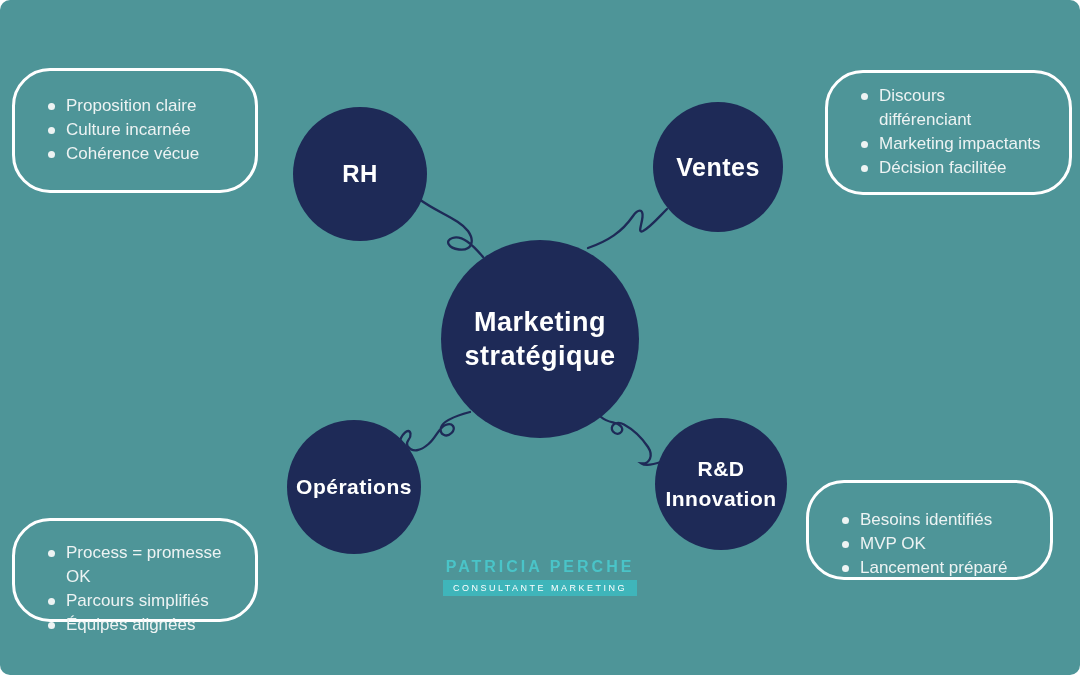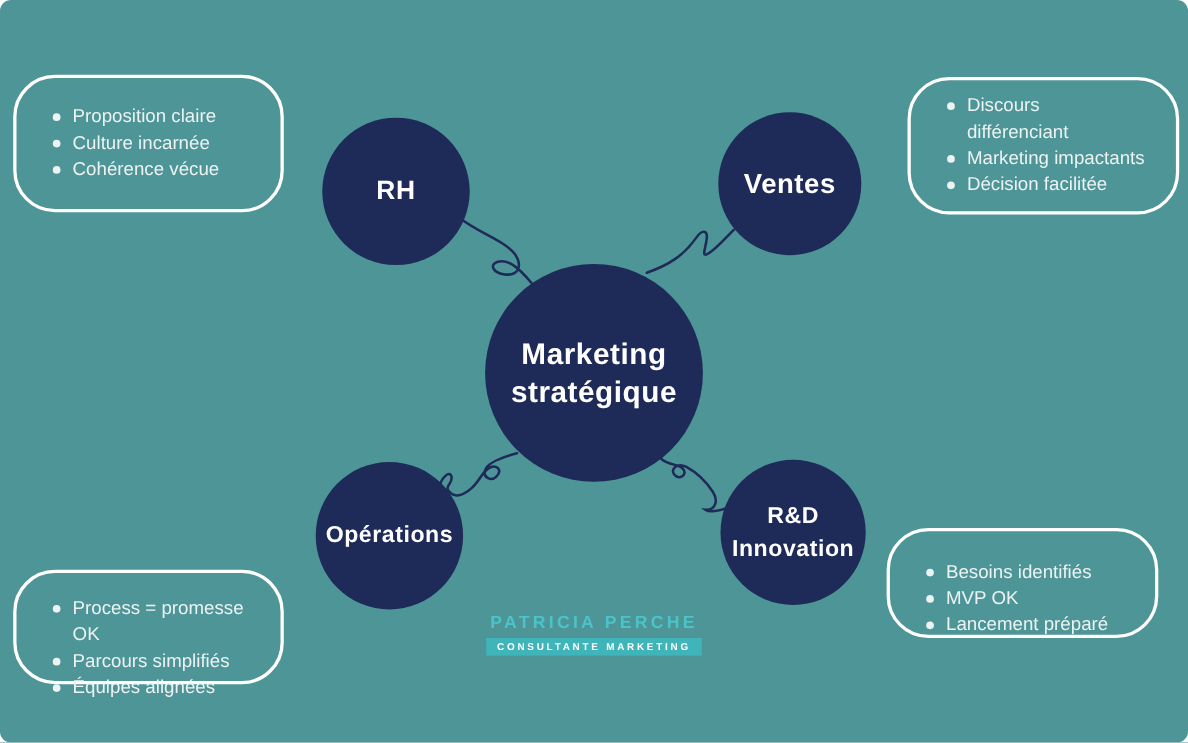--- a/index.html
+++ b/index.html
@@ -62,21 +62,21 @@
   }
   
   .footer{position:absolute;left:0;right:0;top:558px;text-align:center;}
   .brand-name{
     color:var(--logo);font-size:16px;letter-spacing:3px;font-weight:700;
     display:block;
   }
   .brand-tagline{
     display:inline-block;margin-top:4px;
     background:var(--banner_bg);color:var(--banner_text);
-    font-size:9px;letter-spacing:2.5px;font-weight:700;
+    font-size:9px;letter-spacing:2.5px;font-weight:400;
     padding:3px 10px;
   }
 </style>
 </head>
 <body>
 
 <div class="canvas">
 
   <svg class="connectors" viewBox="0 0 1080 675" xmlns="http://www.w3.org/2000/svg">
     <path d="M 419 199 C 438 213 459 219 468 231 C 475 241 472 251 459 249.5 C 448 248 444.5 240.5 452.5 238 C 462 235 472 244 483 257"></path>

